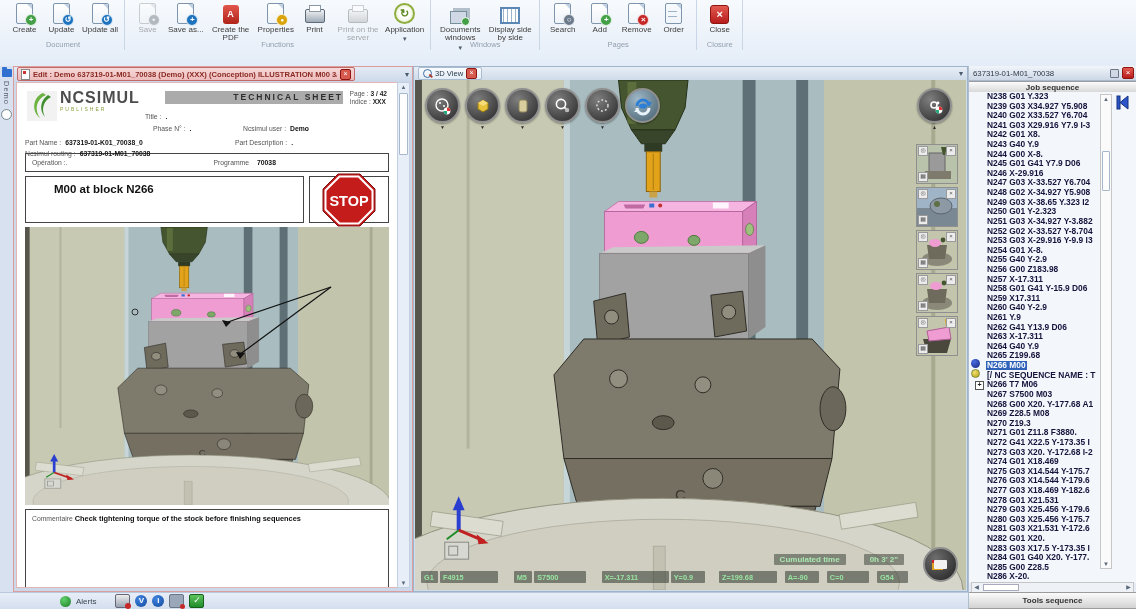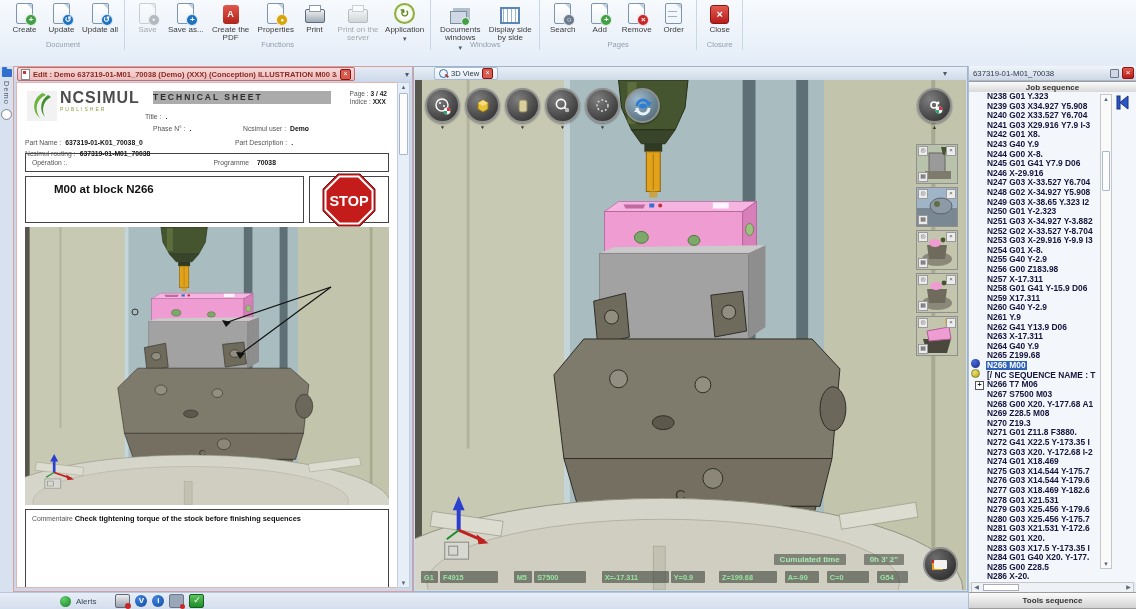--- a/index.html
+++ b/index.html
@@ -68,41 +68,41 @@
   .doc-pagearea{position:absolute;left:2px;top:15px;right:14px;bottom:3px;background:#fff;border:1px solid #e3b6b6;overflow:hidden;}
   .doc-vscroll{position:absolute;right:2px;top:15px;width:11px;bottom:3px;background:#e8eef7;border:1px solid #c2cfe0;}
   .scr-arrow{position:absolute;left:0;right:0;text-align:center;font-size:6px;color:#5a6a7c;line-height:8px;}
   .scr-thumb{position:absolute;left:1px;right:1px;background:#fdfdfe;border:1px solid #a8b8cc;border-radius:1px;}
 
   .sheet{position:absolute;inset:0;padding:4px 8px;font-size:6.8px;color:#333;}
   .sheet-header{position:relative;height:62px;}
   .logo{position:absolute;left:2px;top:4px;display:flex;gap:3px;align-items:flex-start;}
   .brand{font-size:16px;font-weight:bold;color:#4c4c4c;letter-spacing:1px;line-height:14px;}
   .brand-sub{font-size:5px;color:#8aa13c;letter-spacing:2px;}
-  .ts-bar{position:absolute;left:128px;top:4px;width:178px;height:13px;background:#ababab;color:#2e2e2e;font-weight:bold;font-size:8.5px;letter-spacing:2px;text-align:left;line-height:13px;}
+  .ts-bar{position:absolute;left:140px;top:4px;width:178px;height:13px;background:#ababab;color:#2e2e2e;font-weight:bold;font-size:8.5px;letter-spacing:2px;text-align:right;line-height:13px;}
   .page-ind{position:absolute;right:2px;top:3px;text-align:left;font-size:6.6px;line-height:8px;color:#444;}
   .page-ind b{color:#222;}
   .srow{display:flex;gap:4px;margin:2px 0;}
   .slabel{color:#555;}
   .sval{font-weight:bold;color:#111;}
   .op-box{border:1px solid #444;height:17px;display:flex;align-items:center;margin-top:4px;}
   .op-box .slabel{margin-left:6px;}
   .op-box .prog{margin-left:140px;display:flex;gap:8px;}
   .alert-row{display:flex;gap:5px;margin-top:4px;height:47px;}
   .alert-box{flex:1;border:1px solid #444;position:relative;}
   .alert-text{position:absolute;left:28px;top:6px;font-size:11.5px;font-weight:bold;color:#111;}
   .stop-box{width:78px;border:1px solid #444;display:flex;align-items:center;justify-content:center;}
   .illus{margin-top:4px;height:278px;position:relative;overflow:hidden;}
   .comment-box{border:1px solid #444;height:70px;margin-top:4px;padding:4px 6px;}
   .comment-box .slabel{font-size:6.8px;}
   .comment-box .sval{font-size:7.4px;}
 
   
   #viewwin{position:absolute;left:413px;top:66px;width:555px;height:526px;background:#cfdce9;border:1px solid #9fb3ca;box-sizing:border-box;}
-  .view-titlerow{height:13px;display:flex;align-items:center;padding:0 20px;gap:19px;background:linear-gradient(#e8eef6,#cfdbe9);}
+  .view-titlerow{height:13px;display:flex;align-items:center;padding:0 4px;gap:19px;background:linear-gradient(#e8eef6,#cfdbe9);}
   .view-tab{display:flex;align-items:center;gap:3px;background:linear-gradient(#fafcff,#e3ecf5);border:1px solid #a8bcd2;border-radius:2px;padding:0 4px;height:11px;}
   .mag-ico{width:7px;height:7px;border:1.5px solid #3a6ea5;border-radius:50%;position:relative;}
   .mag-ico::after{content:"";position:absolute;left:5px;top:5px;width:4px;height:1.5px;background:#b03a2e;transform:rotate(45deg);}
   .view-tab-title{font-size:7.6px;color:#27384a;}
   .view-caret{margin-left:auto;font-size:8px;color:#4a5a6a;}
   .view-caret::before{content:"▾";}
   .viewport{position:absolute;left:1px;top:13px;right:1px;bottom:1px;overflow:hidden;}
   .viewport > svg.scenebg{position:absolute;inset:0;width:100%;height:100%;}
 
   .orb-row{position:absolute;left:10px;top:8px;display:flex;gap:5px;}

